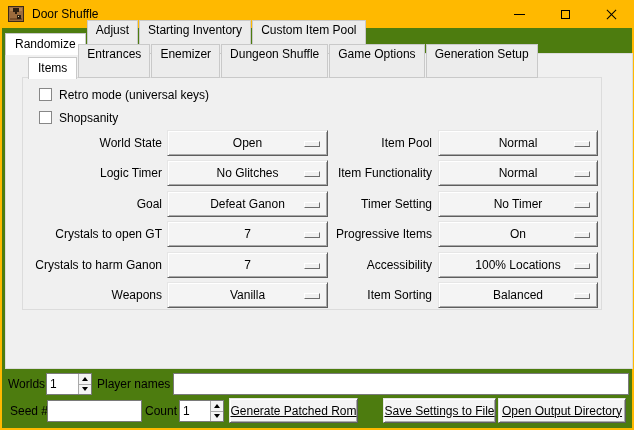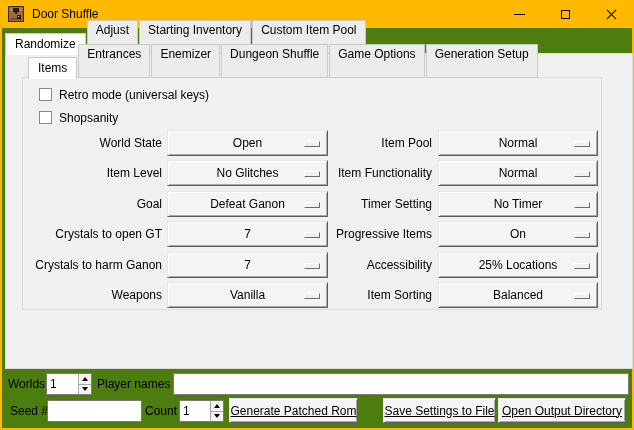--- a/index.html
+++ b/index.html
@@ -131,21 +131,21 @@
       <span class="dd-ind"></span>
     </div>
     <span class="set-label" style="left:320px;width:110px;">Item Pool</span>
     <div class="dd bevel" style="left:436px;width:160px;">
       <span class="dd-value">Normal</span>
       <span class="dd-ind"></span>
     </div>
   </div>
 
   <div class="set-row" style="top:160px;left:0;width:634px;">
-    <span class="set-label" style="left:15px;width:145px;">Item Level</span>
+    <span class="set-label" style="left:15px;width:145px;">Logic Timer</span>
     <div class="dd bevel" style="left:165px;width:161px;align-items:center;">
       <span class="dd-value">No Glitches</span>
       <span class="dd-ind"></span>
     </div>
     <span class="set-label" style="left:320px;width:110px;">Item Functionality</span>
     <div class="dd bevel" style="left:436px;width:160px;">
       <span class="dd-value">Normal</span>
       <span class="dd-ind"></span>
     </div>
   </div>
@@ -177,21 +177,21 @@
   </div>
 
   <div class="set-row" style="top:252px;left:0;width:634px;">
     <span class="set-label" style="left:15px;width:145px;">Crystals to harm Ganon</span>
     <div class="dd bevel" style="left:165px;width:161px;">
       <span class="dd-value">7</span>
       <span class="dd-ind"></span>
     </div>
     <span class="set-label" style="left:320px;width:110px;">Accessibility</span>
     <div class="dd bevel" style="left:436px;width:160px;">
-      <span class="dd-value">25% Locations</span>
+      <span class="dd-value">100% Locations</span>
       <span class="dd-ind"></span>
     </div>
   </div>
 
   <div class="set-row" style="top:282px;left:0;width:634px;">
     <span class="set-label" style="left:15px;width:145px;">Weapons</span>
     <div class="dd bevel" style="left:165px;width:161px;">
       <span class="dd-value">Vanilla</span>
       <span class="dd-ind"></span>
     </div>

